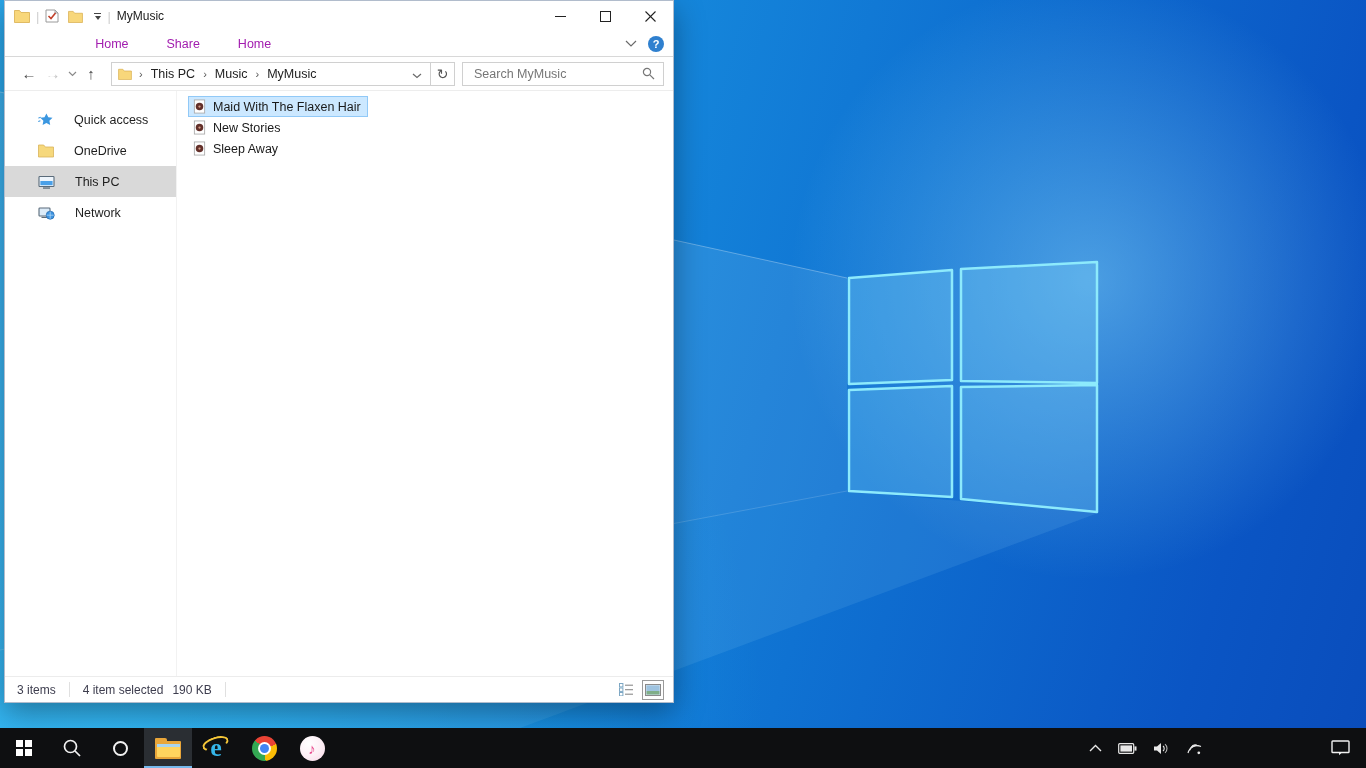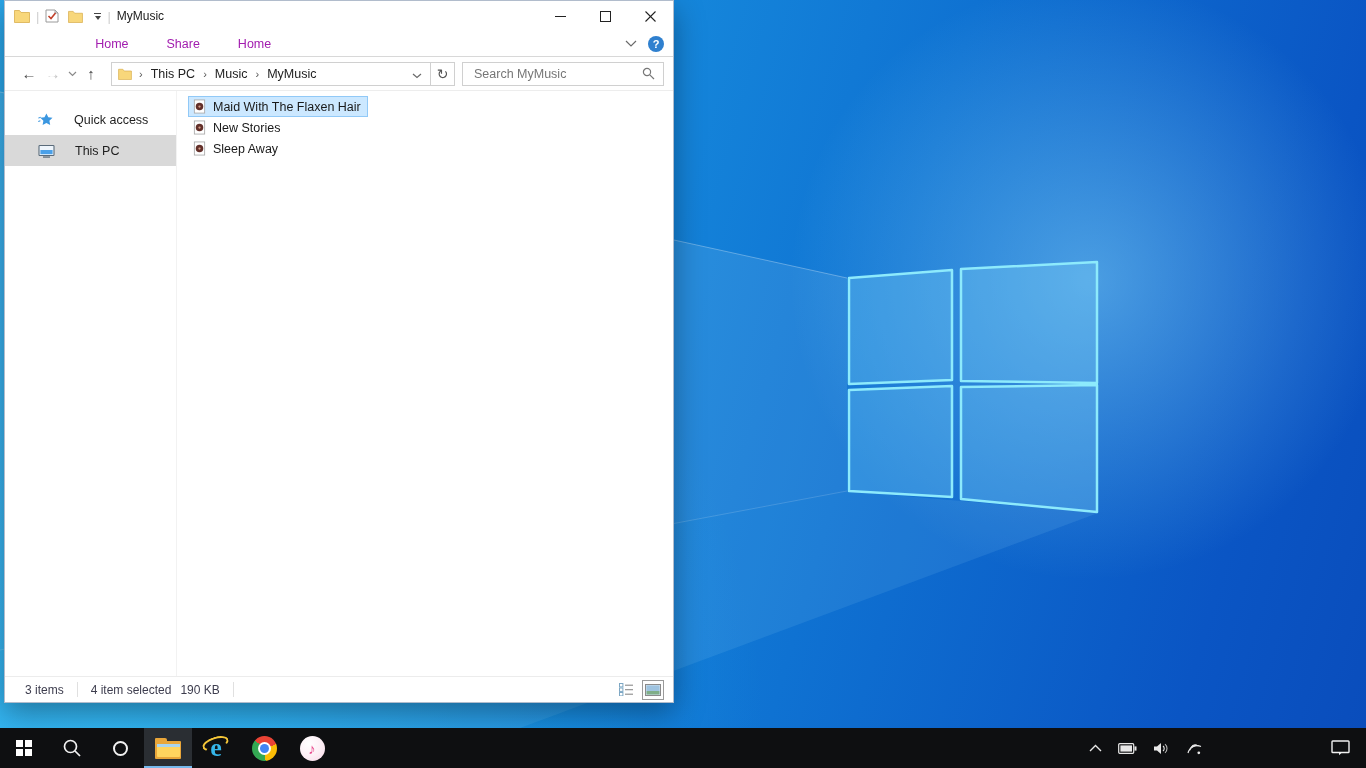--- a/index.html
+++ b/index.html
@@ -71,21 +71,21 @@
   .side-item svg { flex:0 0 auto; }
 
   .files { flex:1; padding:5px 0 0 11px; }
   .file-line { height:21px; display:flex;text-align:center; }
   .file-row { display:inline-flex; align-items:center; gap:6px; padding:0 6px 0 3px; font-size:12.5px; color:#1a1a1a; border:1px solid transparent; height:21px; }
   .file-row.selected { background:#cce8ff; border-color:#91c9f7; }
 
   
   .statusbar { height:26px; border-top:1px solid #ececec; display:flex; align-items:center; font-size:12px; color:#3d3d4e; flex:0 0 auto; }
   .status-seg { padding:0 13px; border-right:1px solid #e0e0e0; display:flex; gap:9px; height:15px; align-items:center; }
-  .status-seg.first { padding-left:20px; }
+  .status-seg.first { padding-left:12px; }
   .status-views { margin-left:auto; display:flex; align-items:center; gap:5px; margin-right:9px; }
   .view-btn { width:22px; height:20px; display:flex; align-items:center; justify-content:center; border:1px solid transparent; }
   .view-btn.active { border-color:#9a9a9a; background:#fdfdfd; }
 
   
   .taskbar { position:absolute; left:0; bottom:0; width:1366px; height:40px; background:#0e0f11; display:flex; align-items:stretch; }
   .task-btn { width:48px; display:flex; align-items:center; justify-content:center; position:relative; }
   .task-btn.active { background:#2a2e33; }
   .task-btn.active .active-line { position:absolute; left:0; bottom:0; width:100%; height:2px; background:#76b9ed; }
 
@@ -235,27 +235,42 @@
   <div class="main">
     <div class="sidebar">
       <div class="side-item">
         <svg width="16" height="16" viewBox="0 0 16 16">
           <path d="M8.4 1.4 L10.3 5.3 L14.5 5.8 L11.4 8.7 L12.2 12.9 L8.4 10.9 L4.6 12.9 L5.4 8.7 L2.3 5.8 L6.5 5.3 Z" fill="#3b97e0"></path>
           <rect x="0.2" y="5.2" width="2.6" height="1" fill="#3b97e0" transform="rotate(-18 1.5 5.7)"></rect>
           <rect x="0.2" y="8.6" width="2.2" height="1" fill="#3b97e0" transform="rotate(-18 1.3 9.1)"></rect>
         </svg>
         <span>Quick access</span>
       </div>
+      <div class="side-item">
+        <svg width="16" height="15" viewBox="0 0 16 14">
+          <path d="M0.5 1.5 h5.2 l1.6 2 H15.5 v10 H0.5 Z" fill="#f6d87c" stroke="#d9b45a" stroke-width="0.8"></path>
+        </svg>
+        <span>OneDrive</span>
+      </div>
       <div class="side-item selected">
         <svg width="17" height="16" viewBox="0 0 17 16">
           <rect x="1" y="2.5" width="15" height="10" rx="0.8" fill="#eef5fc" stroke="#5a6b7a" stroke-width="1.1"></rect>
           <rect x="2.4" y="7" width="12.2" height="4.2" fill="#4aa0e8"></rect>
           <rect x="5" y="13.4" width="7" height="1.3" fill="#5a6b7a"></rect>
         </svg>
         <span>This PC</span>
+      </div>
+      <div class="side-item">
+        <svg width="17" height="16" viewBox="0 0 17 16">
+          <rect x="1" y="3" width="11" height="8" rx="0.8" fill="#dcebf8" stroke="#5a6b7a" stroke-width="1.1"></rect>
+          <rect x="3.5" y="11.8" width="6" height="1.2" fill="#5a6b7a"></rect>
+          <circle cx="12.2" cy="10.2" r="4" fill="#3d94e2" stroke="#2a6db0" stroke-width="0.8"></circle>
+          <path d="M8.6 10.2 h7.2 M12.2 6.6 v7.2" stroke="#bcdcf5" stroke-width="0.7" fill="none"></path>
+        </svg>
+        <span>Network</span>
       </div>
     </div>
 
     <div class="files">
       <div class="file-line">
         <div class="file-row selected">
           <svg width="15" height="15" viewBox="0 0 16 16">
             <rect x="2.5" y="1" width="11" height="14" fill="#fff" stroke="#a8a8a8" stroke-width="0.9"></rect>
             <circle cx="8" cy="8" r="4" fill="#63302a"></circle>
             <circle cx="8" cy="8" r="1.2" fill="#d9a08a"></circle>

